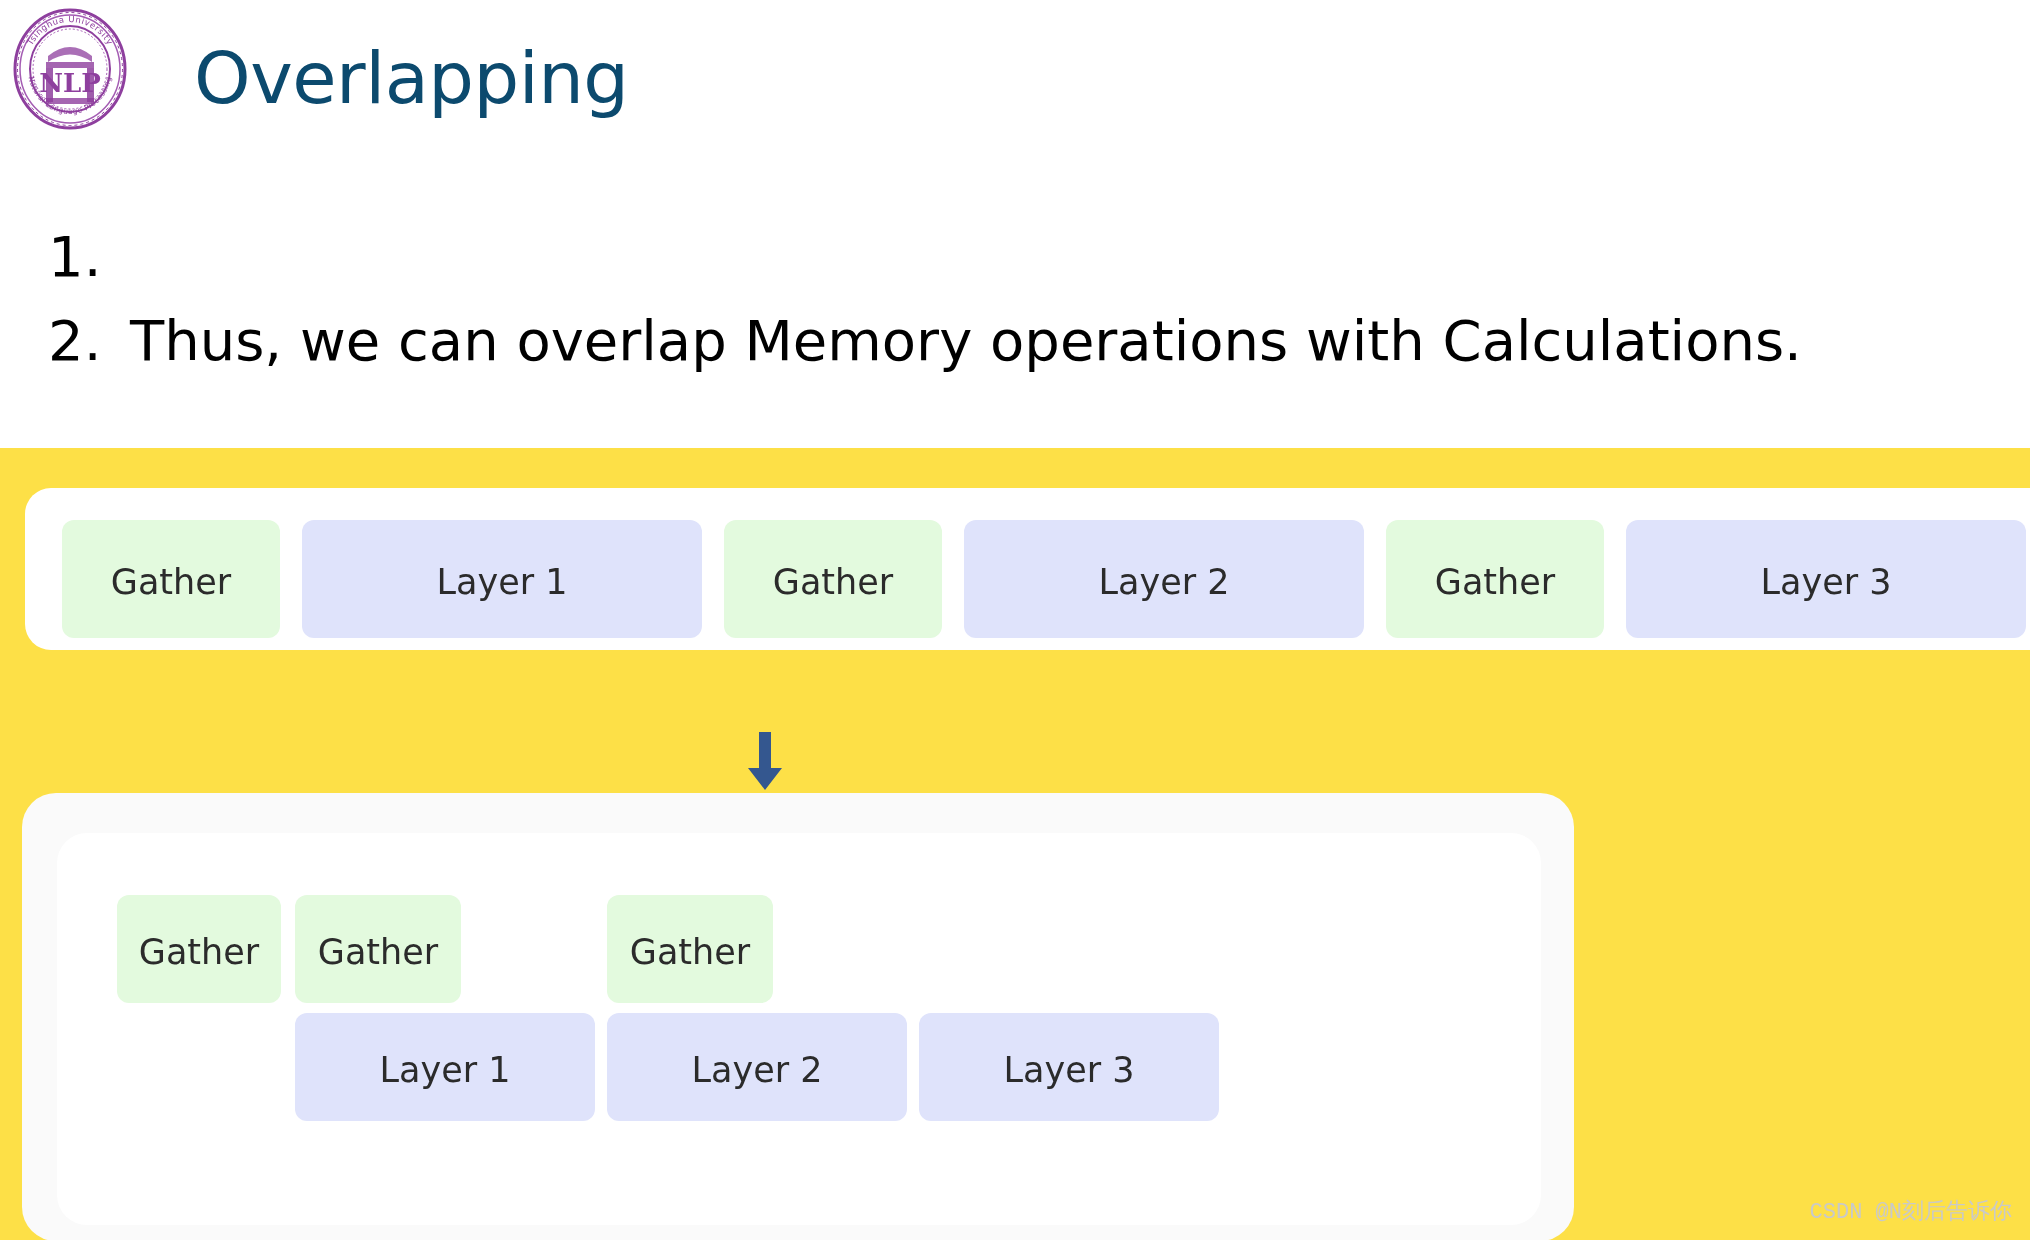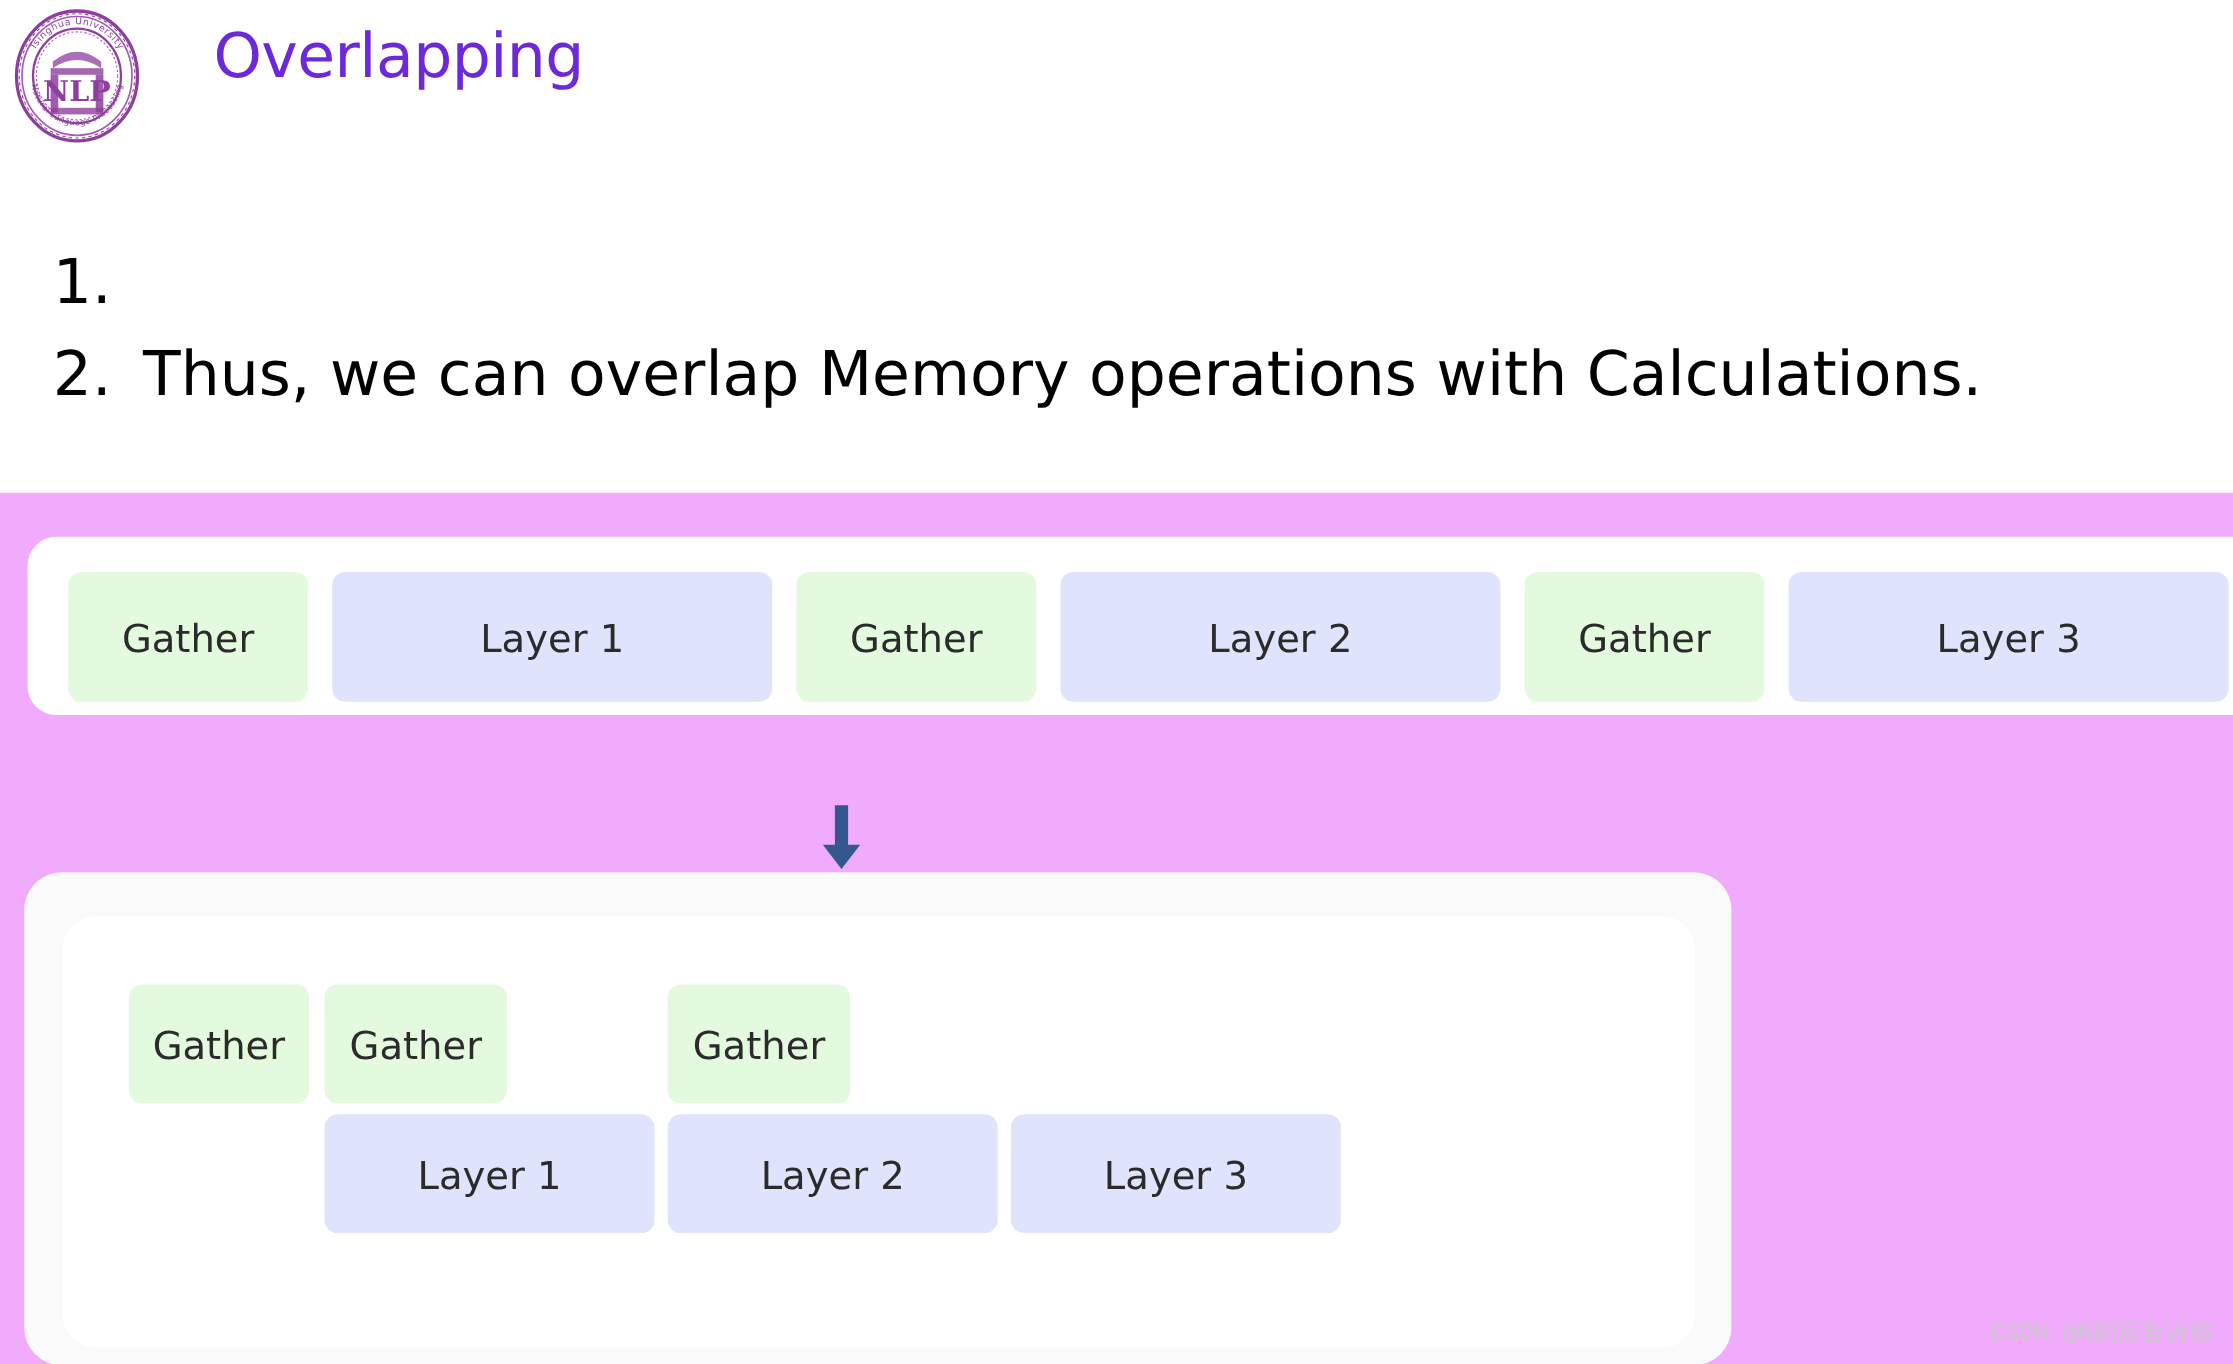--- a/index.html
+++ b/index.html
@@ -25,24 +25,24 @@
   #logo {
     position: absolute;
     left: 10px; top: 8px;
     width: 120px; height: 122px;
   }
   #logo svg { display: block; }
 
   #slide-title {
     position: absolute;
     left: 194px;
-    top: 0;
-    font-size: 56px;
+    top: 26px;
+    font-size: 72px;
     line-height: 104px;
-    color: #6d28d9;
+    color: #0c4a6e;
     font-family: "DejaVu Sans", sans-serif;
     font-weight: 400;
     letter-spacing: -0.5px;
     white-space: nowrap;
   }
 
   
   #bullets {
     position: absolute;
     left: 0;
@@ -67,21 +67,21 @@
   }
   .bullet-text { flex: none; }
 
   
   #diagram {
     position: absolute;
     left: 0;
     top: 448px;
     width: 2030px;
     height: 792px;
-    background: #f0abfc;
+    background: #fde047;
   }
 
   
   #top-panel {
     position: absolute;
     left: 25px;
     top: 40px;
     width: 2030px;
     height: 162px;
     background: #ffffff;

